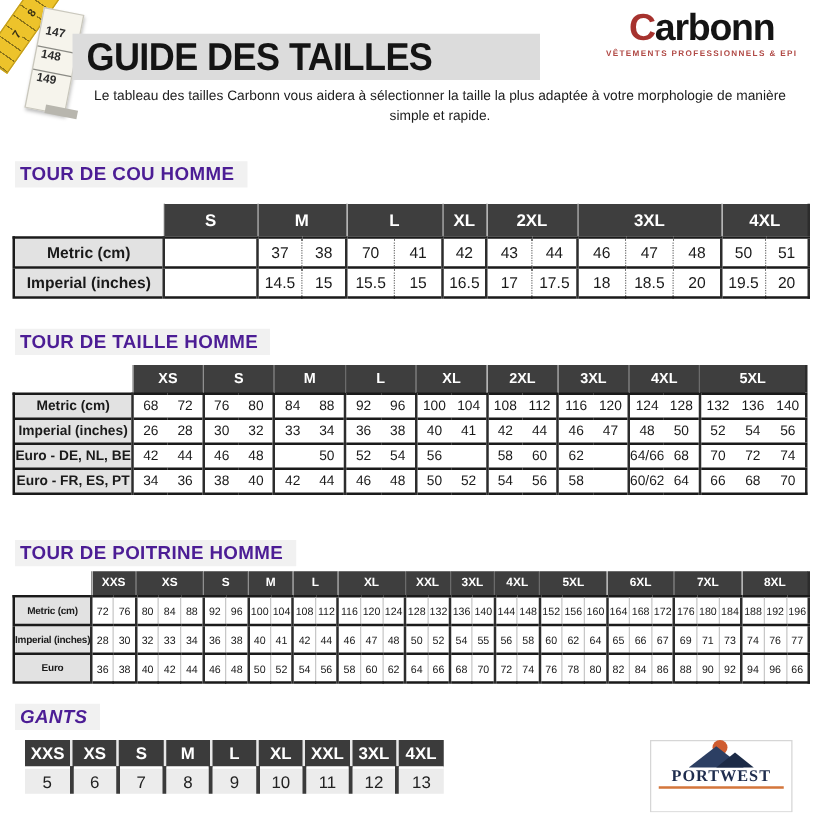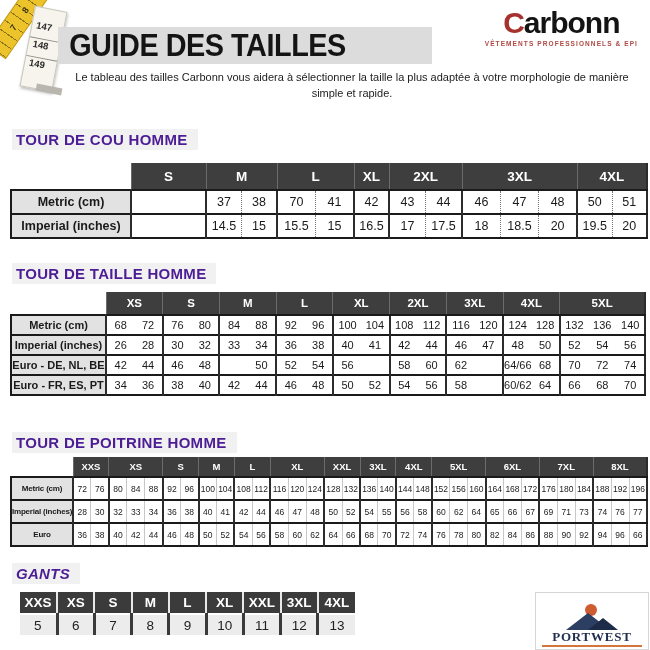--- a/index.html
+++ b/index.html
@@ -58,21 +58,21 @@
   .t-poitrine td.inner { border-left:1px solid #c8c8c8; }
 
   
   table.t-gants { position:absolute; border-collapse:collapse; table-layout:fixed; }
   .t-gants th { background:#3b3b3b; color:#fff; font-weight:bold; font-size:13.5px; height:22px; border-left:2px solid #e8e8e8; padding:0; text-align:center; }
   .t-gants th:first-child { border-left:none; }
   .t-gants td { background:#ececec; color:#222; font-size:13.5px; height:21px; border-left:3px solid #3a3a3a; border-top:2px solid #fff; padding:0; text-align:center; }
   .t-gants td:first-child { border-left:none; }
 
   
-  .portwest { position:absolute; right:1px; bottom:0; width:114px; height:58px; background:#fff; border:1px solid #d6d6d6; display:flex; flex-direction:column; align-items:center; justify-content:flex-end; padding-bottom:2px; }
+  .portwest { position:absolute; right:16px; bottom:0; width:114px; height:58px; background:#fff; border:1px solid #d6d6d6; display:flex; flex-direction:column; align-items:center; justify-content:flex-end; padding-bottom:18px; }
   .pw-mountain { position:relative; width:56px; height:25px; }
   .pw-sun { position:absolute; left:21px; top:-1px; width:12px; height:12px; border-radius:50%; background:#cf5c30; }
   .pw-peak-main { position:absolute; left:2px; bottom:0; width:0; height:0; border-left:22px solid transparent; border-right:22px solid transparent; border-bottom:17px solid #2c3f63; }
   .pw-peak-right { position:absolute; left:24px; bottom:0; width:0; height:0; border-left:15px solid transparent; border-right:15px solid transparent; border-bottom:12px solid #1c2b47; }
   .pw-name { font-family:"Liberation Serif", serif; font-weight:bold; font-size:13px; color:#1f2d4e; letter-spacing:.8px; line-height:1.1; }
   .pw-line { width:100px; height:2px; background:#d4763b; margin-top:1px; }
 </style>
 </head>
 <body>
 

